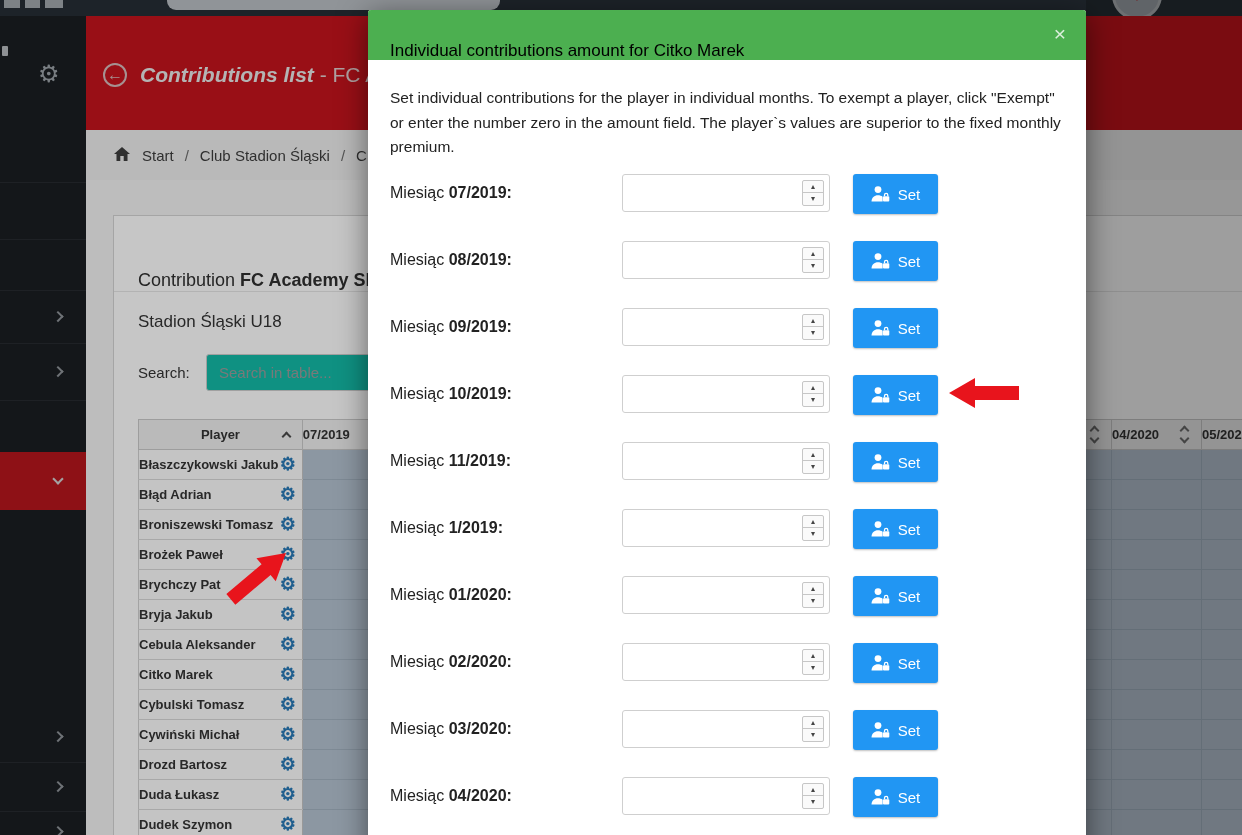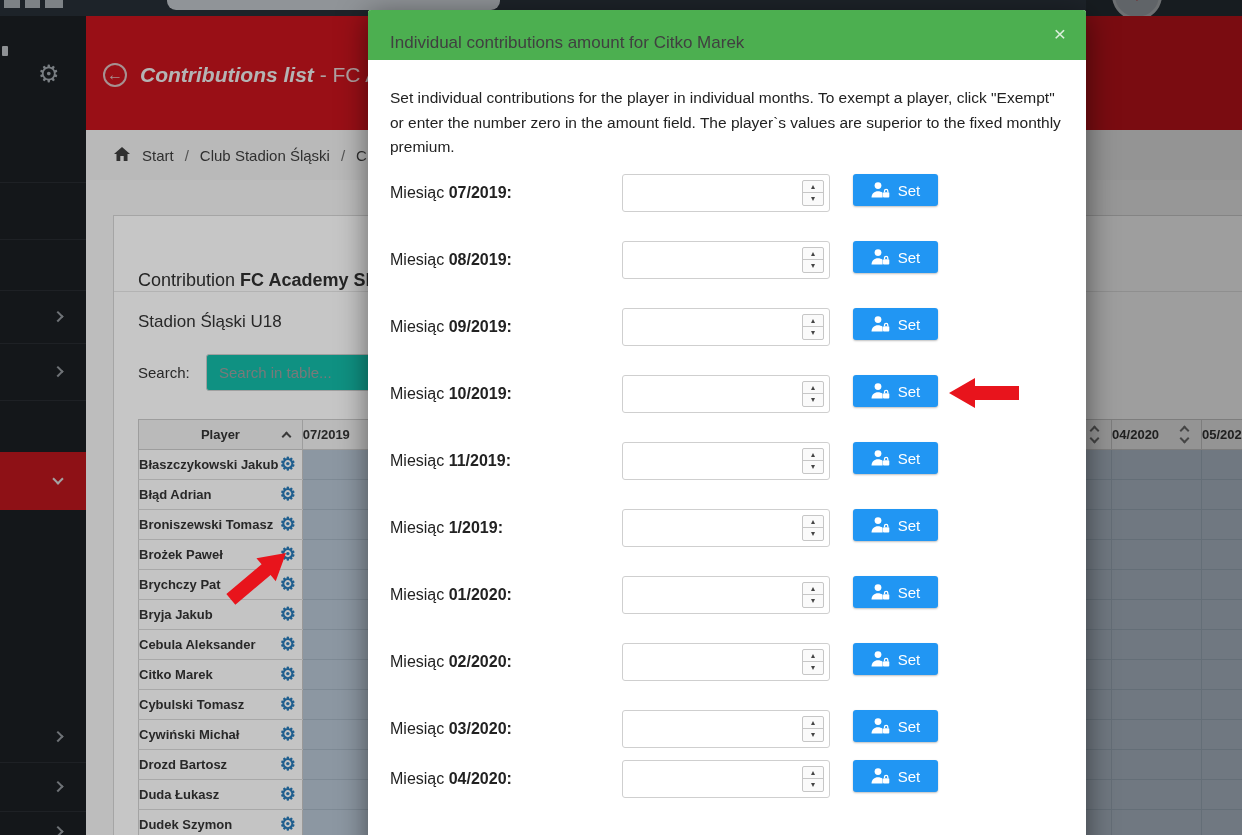--- a/index.html
+++ b/index.html
@@ -79,34 +79,34 @@
 
   
   .overlay{ position:absolute; inset:0; background:rgba(0,0,0,0.21); z-index:5; }
   .overlay-right{ position:absolute; left:1086px; top:0; width:156px; height:835px; background:rgba(0,0,0,0.20); z-index:6; }
 
   
   .modal{ position:absolute; left:368px; top:10px; width:718px; height:850px; background:#fff; z-index:10;
     border-radius:3px; box-shadow:0 6px 30px rgba(0,0,0,0.5); }
   .modal-header{ position:absolute; left:0; top:0; width:100%; height:50px; background:#4caf50;
     border-radius:3px 3px 0 0; }
-  .modal-title{ position:absolute; left:22px; top:8px; line-height:50px; font-size:17px; font-weight:500; color:#404040; }
+  .modal-title{ position:absolute; left:22px; top:16px; line-height:50px; font-size:17px; font-weight:500; color:#000000; }
   .modal-close{ position:absolute; right:20px; top:12px; font-size:21px; color:rgba(255,255,255,0.8); cursor:pointer; line-height:24px; }
   .modal-desc{ position:absolute; left:22px; top:76px; width:678px; font-size:15.5px; line-height:24.5px; color:#222; }
   .mrow{ position:absolute; left:0; width:100%; height:40px; }
   .mlabel{ position:absolute; left:22px; top:10px; font-size:16px; color:#222; }
   .mlabel b{ font-weight:bold;text-align:right; }
   .minputwrap{ position:absolute; left:254px; top:0; width:208px; height:38px; }
   .minput{ width:208px; height:38px; border:1px solid #cfcfcf; border-radius:3px; background:#fff;
     font-size:15px; padding:0 34px 0 10px; color:#333; font-family:"Liberation Sans",sans-serif; }
   .spin{ position:absolute; right:6px; top:6px; width:22px; height:26px; border:1px solid #c6c6c6;
     background:#fafafa; border-radius:2px; text-align:center; cursor:pointer; }
   .spin i{ display:block; height:12px; line-height:11px; font-size:8px; font-style:normal; color:#444; }
   .spin i.top{ border-bottom:1px solid #c6c6c6; }
-  .setbtn{ position:absolute; left:485px; top:0; width:85px; height:32px; background:#2196f3; border:none;
+  .setbtn{ position:absolute; left:485px; top:0; width:85px; height:40px; background:#2196f3; border:none;
     border-radius:3px; color:#fff; font-size:15px; cursor:pointer; font-family:"Liberation Sans",sans-serif;
     display:flex; align-items:center; justify-content:center; gap:8px; box-shadow:0 1px 2px rgba(0,0,0,0.25); }
 
   
   .arrows{ position:absolute; left:0; top:0; z-index:20; pointer-events:none; }
 </style>
 </head>
 <body>
 
 <div class="screen">
@@ -552,21 +552,21 @@
           <button class="setbtn">
             <svg width="19" height="16" viewBox="0 0 19 16" fill="#fff">
               <circle cx="7" cy="3.6" r="3.4"></circle>
               <path d="M0.5 15.5 C0.5 11.5 3.4 9.2 7 9.2 c1.8 0 3.4 0.55 4.6 1.5 V15.5 Z"></path>
               <rect x="12" y="10.2" width="6.3" height="5.3" rx="0.9"></rect>
               <path d="M13.5 10.2 v-1.2 a1.65 1.65 0 0 1 3.3 0 v1.2" fill="none" stroke="#fff" stroke-width="1.3"></path>
             </svg>
             <span>Set</span>
           </button>
         </div>
-        <div class="mrow" style="top: 750px;">
+        <div class="mrow" style="top: 767px;">
           <div class="mlabel"><span>Miesiąc </span><b>04/2020:</b></div>
           <div class="minputwrap"><input class="minput" type="text" value="" placeholder="" style=""><span class="spin">
               <i class="top">▴</i>
               <i>▾</i>
             </span></div>
           <button class="setbtn">
             <svg width="19" height="16" viewBox="0 0 19 16" fill="#fff">
               <circle cx="7" cy="3.6" r="3.4"></circle>
               <path d="M0.5 15.5 C0.5 11.5 3.4 9.2 7 9.2 c1.8 0 3.4 0.55 4.6 1.5 V15.5 Z"></path>
               <rect x="12" y="10.2" width="6.3" height="5.3" rx="0.9"></rect>

